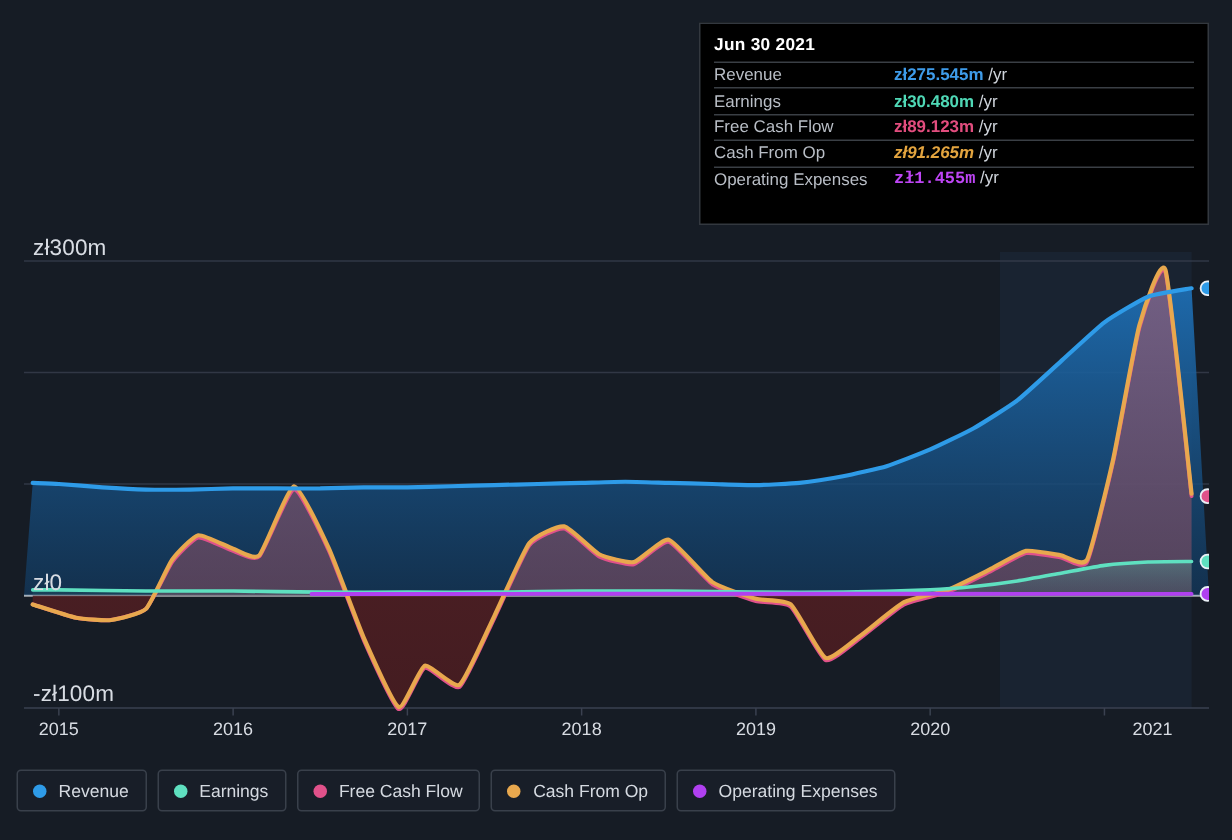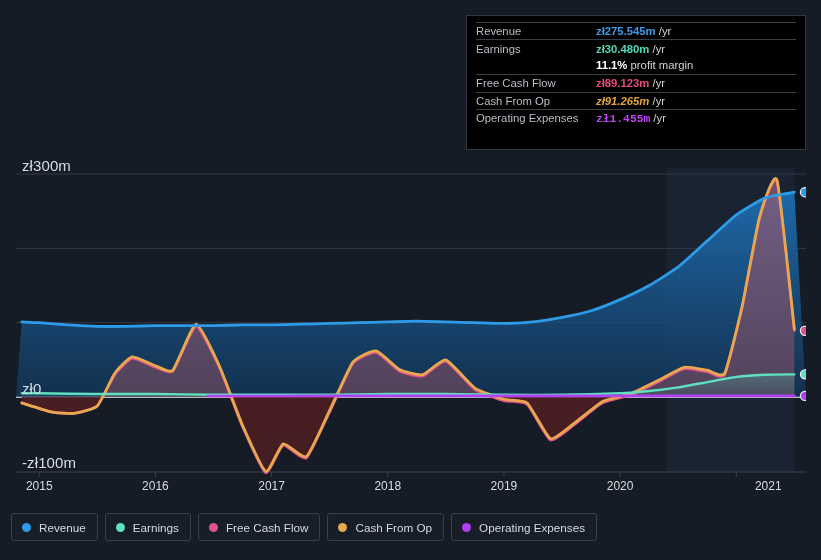--- a/index.html
+++ b/index.html
@@ -133,32 +133,29 @@
       <div class="x-label" style="left: 39.2353px; top: 479px;">2015</div>
       <div class="x-label" style="left: 155.412px; top: 479px;">2016</div>
       <div class="x-label" style="left: 271.588px; top: 479px;">2017</div>
       <div class="x-label" style="left: 387.765px; top: 479px;">2018</div>
       <div class="x-label" style="left: 503.941px; top: 479px;">2019</div>
       <div class="x-label" style="left: 620.118px; top: 479px;">2020</div>
       <div class="x-label" style="left: 736.294px; top: 479px; margin-left: 32px;">2021</div>
     </div>
 
   <div id="tooltip">
+    <div id="tt-date">Jun 30 2021</div>
     <div id="tt-rows">
         <div class="tt-row">
           <div class="tt-name">Revenue</div>
           <div class="tt-val"><b class="c-rev">zł275.545m</b><span class="tt-unit"> /yr</span></div>
         </div>
         <div class="tt-row">
           <div class="tt-name">Earnings</div>
           <div class="tt-val"><b class="c-ear">zł30.480m</b><span class="tt-unit"> /yr</span></div>
-        </div>
-        <div class="tt-row noline">
-          <div class="tt-name"></div>
-          <div class="tt-val"><b class="c-wht">11.1%</b><span class="tt-unit"> profit margin</span></div>
         </div>
         <div class="tt-row">
           <div class="tt-name">Free Cash Flow</div>
           <div class="tt-val"><b class="c-fcf">zł89.123m</b><span class="tt-unit"> /yr</span></div>
         </div>
         <div class="tt-row">
           <div class="tt-name">Cash From Op</div>
           <div class="tt-val"><b class="c-cfo">zł91.265m</b><span class="tt-unit"> /yr</span></div>
         </div>
         <div class="tt-row">

